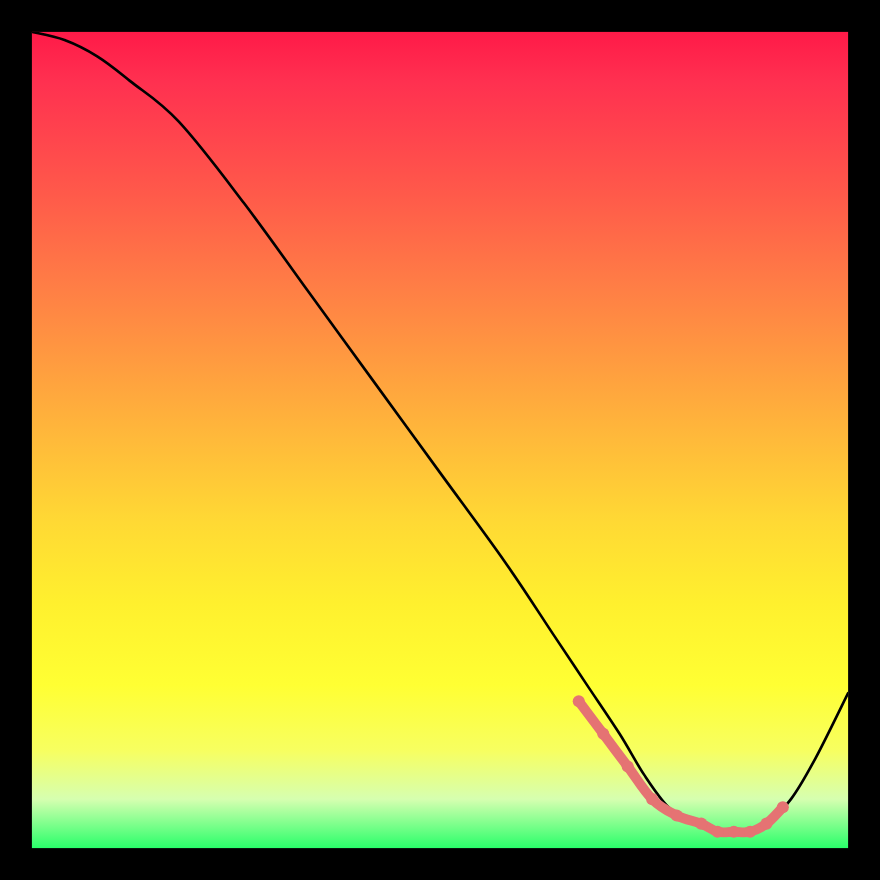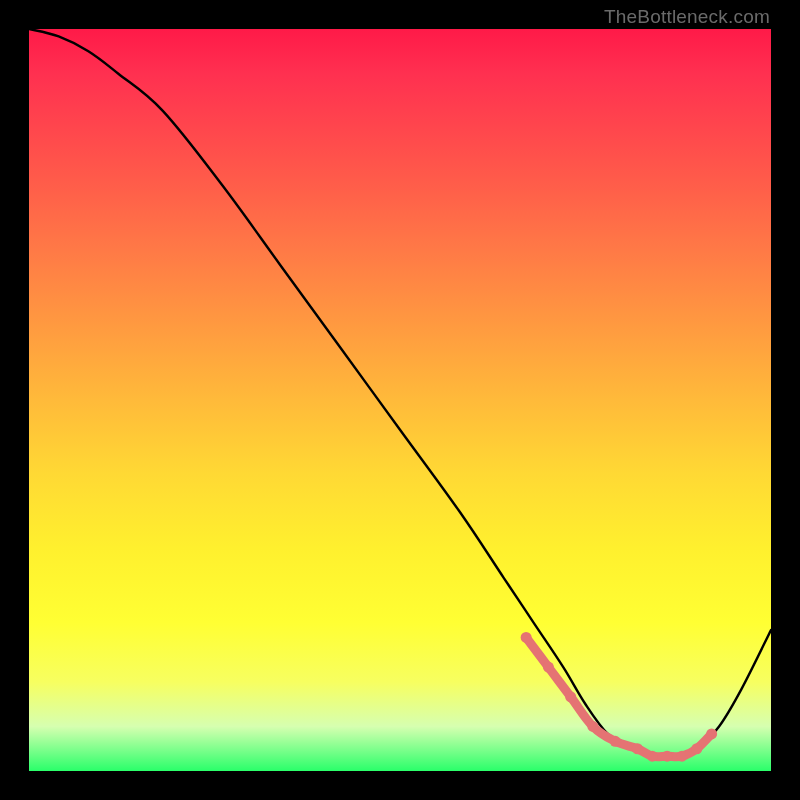--- a/index.html
+++ b/index.html
@@ -54,21 +54,20 @@
     left: 0;
     top: 0;
     width: 742px;
     height: 742px;
   }
 </style>
 </head>
 <body>
 
 <div class="frame">
-  <div class="watermark">TheBottleneck.com</div>
   <div class="plot">
     <svg class="curve" viewBox="0 0 742 742" preserveAspectRatio="none">
       <path id="curve-path" fill="none" stroke="#000" stroke-width="2.4" stroke-linejoin="round" stroke-linecap="round" d="M 0,0 C 5.3424,1.3355999999999926 18.9952,3.4131999999999607 29.68,7.419999999999959 C 40.3648,11.426799999999957 48.675200000000004,15.581999999999967 59.36,22.25999999999999 C 70.0448,28.938000000000017 75.684,33.83520000000009 89.03999999999999,44.520000000000095 C 102.39599999999999,55.2048000000001 114.8616,61.586000000000034 133.56,81.62 C 152.2584,101.65399999999997 171.55040000000002,127.77239999999995 192.92000000000002,155.81999999999994 C 214.2896,183.86759999999992 230.91040000000004,208.05679999999992 252.28000000000003,237.43999999999994 C 273.6496,266.8232 290.2704,289.67680000000007 311.64,319.06000000000006 C 333.0096,348.44320000000005 349.6304,371.2968 371,400.68 C 392.3696,430.0632 411.66159999999996,455.588 430.35999999999996,482.3 C 449.05839999999995,509.012 461.524,529.0459999999999 474.88,549.0799999999999 C 488.236,569.1139999999999 493.87520000000006,577.5728 504.56000000000006,593.6 C 515.2448,609.6272 524.8908,623.4284 534.24,638.12 C 543.5892,652.8116 548.4864,663.1996 556.5,675.22 C 564.5136,687.2404 570.7464,696.8864 578.76,704.9 C 586.7736,712.9136 593.0064000000001,715.7332 601.0200000000001,719.74 C 609.0336000000001,723.7468 615.2664,725.8244 623.28,727.16 C 631.2936,728.4956 637.5264,728.4956 645.54,727.16 C 653.5536,725.8244 659.7864000000001,725.0824 667.8000000000001,719.74 C 675.8136000000001,714.3976 682.0464000000001,708.1648 690.0600000000001,697.48 C 698.0736,686.7952 702.9707999999999,677.7428 712.3199999999999,660.38 C 721.6691999999999,643.0172 736.6576,611.7048 742,601.02"></path>
       <g id="markers">
           <path d="M 497.14000000000004,608.44 C 501.14680000000004,613.7824 511.3864,627.4352 519.4,638.12 C 527.4136,648.8048 533.6464,657.1152 541.66,667.8 C 549.6736,678.4848 555.9064,689.4664 563.92,697.48 C 571.9336,705.4936 578.1664000000001,708.3132 586.1800000000001,712.32 C 594.1936000000001,716.3268 601.762,717.0688 608.4399999999999,719.74 C 615.1179999999999,722.4112 617.9376,725.8244 623.28,727.16 C 628.6224,728.4956 632.7776,727.16 638.12,727.16 C 643.4624,727.16 647.6176,728.4956 652.96,727.16 C 658.3024,725.8244 662.4576000000001,723.7468 667.8000000000001,719.74 C 673.1424000000001,715.7332 679.9688,707.5712 682.64,704.9" fill="none" stroke="#e57373" stroke-width="9" stroke-linecap="round" stroke-linejoin="round"></path>
           <circle cx="497.14000000000004" cy="608.44" r="5.5" fill="#e57373"></circle>
           <circle cx="519.4" cy="638.12" r="5.5" fill="#e57373"></circle>
           <circle cx="541.66" cy="667.8" r="5.5" fill="#e57373"></circle>
           <circle cx="563.92" cy="697.48" r="5.5" fill="#e57373"></circle>
           <circle cx="586.1800000000001" cy="712.32" r="5.5" fill="#e57373"></circle>

